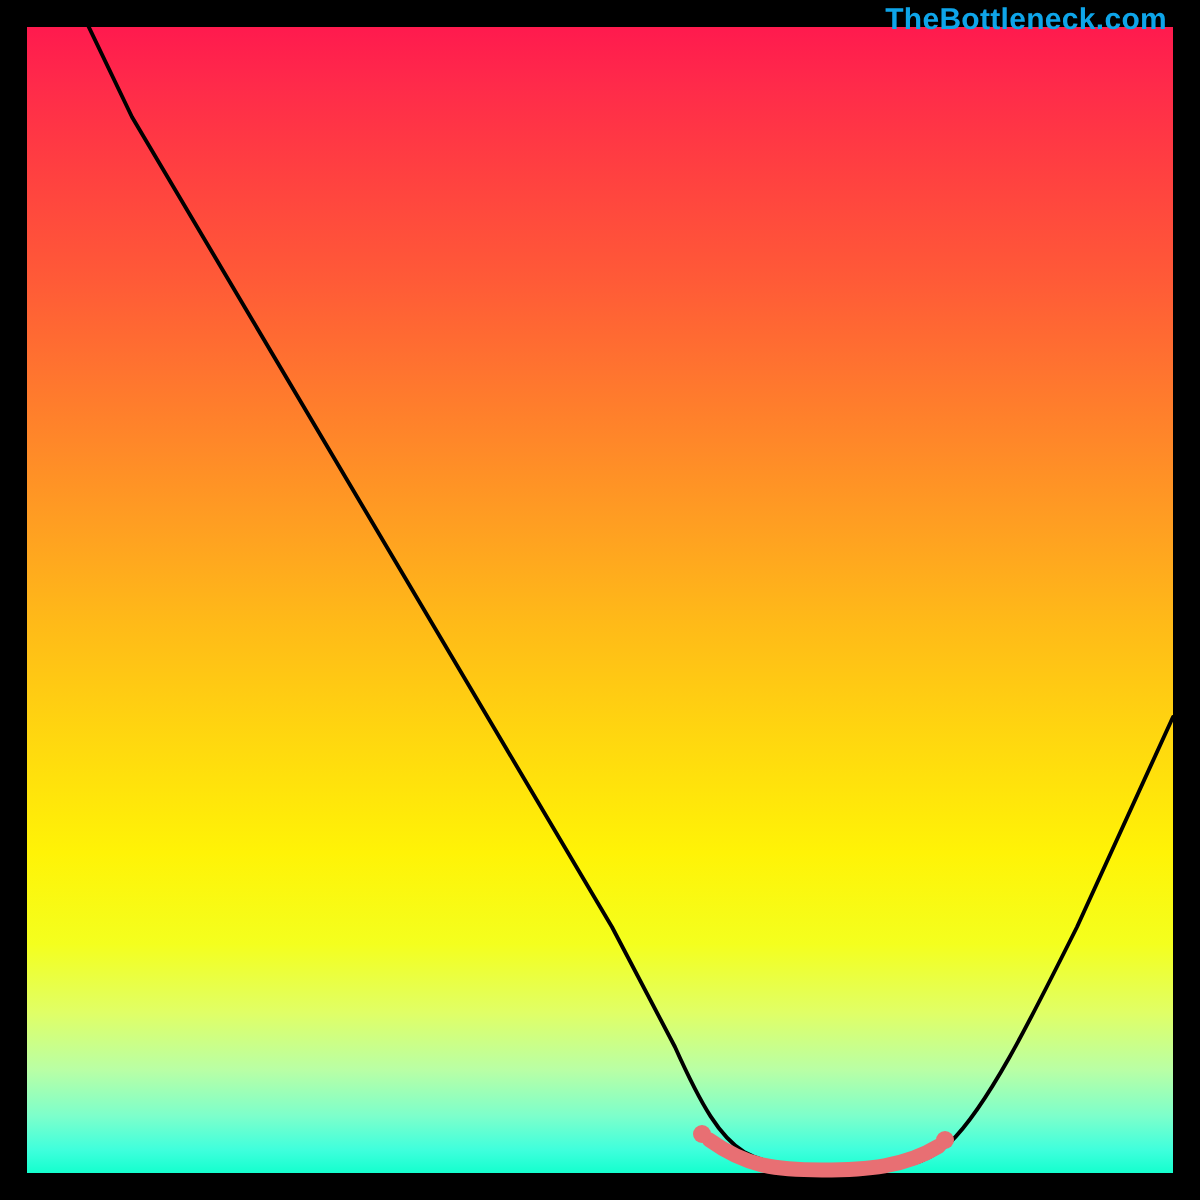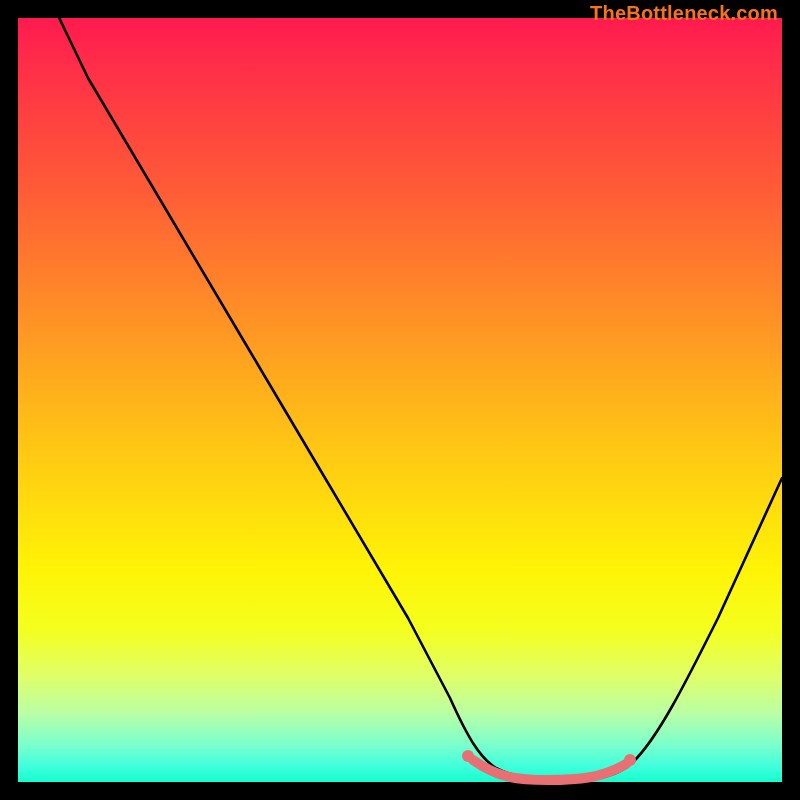--- a/index.html
+++ b/index.html
@@ -1,17 +1,17 @@
 <!DOCTYPE html>
 <html><head>
 <meta charset="utf-8">
 <style>
 *{margin:0;padding:0;box-sizing:border-box}
 body{background:#000;width:800px;height:800px;position:relative;overflow:hidden;font-family:Arial,Helvetica,sans-serif}
-.watermark{position:absolute;right:22px;top:2px;color:#f97316;font-size:20px;font-weight:600;letter-spacing:.2px}
+.watermark{position:absolute;right:22px;top:2px;color:#0ea5e9;font-size:20px;font-weight:600;letter-spacing:.2px}
 .plot-area{position:absolute;left:18px;top:18px;width:764px;height:764px}
 .gradient{position:absolute;left:0;top:0;width:764px;height:764px;background:linear-gradient(to bottom,
  #ff1a4e 0%,
  #ff2a4a 5%,
  #ff4140 13%,
  #ff5a37 22%,
  #ff7a2d 32%,
  #ff9a23 42%,
  #ffba18 52%,
  #ffd70f 62%,

